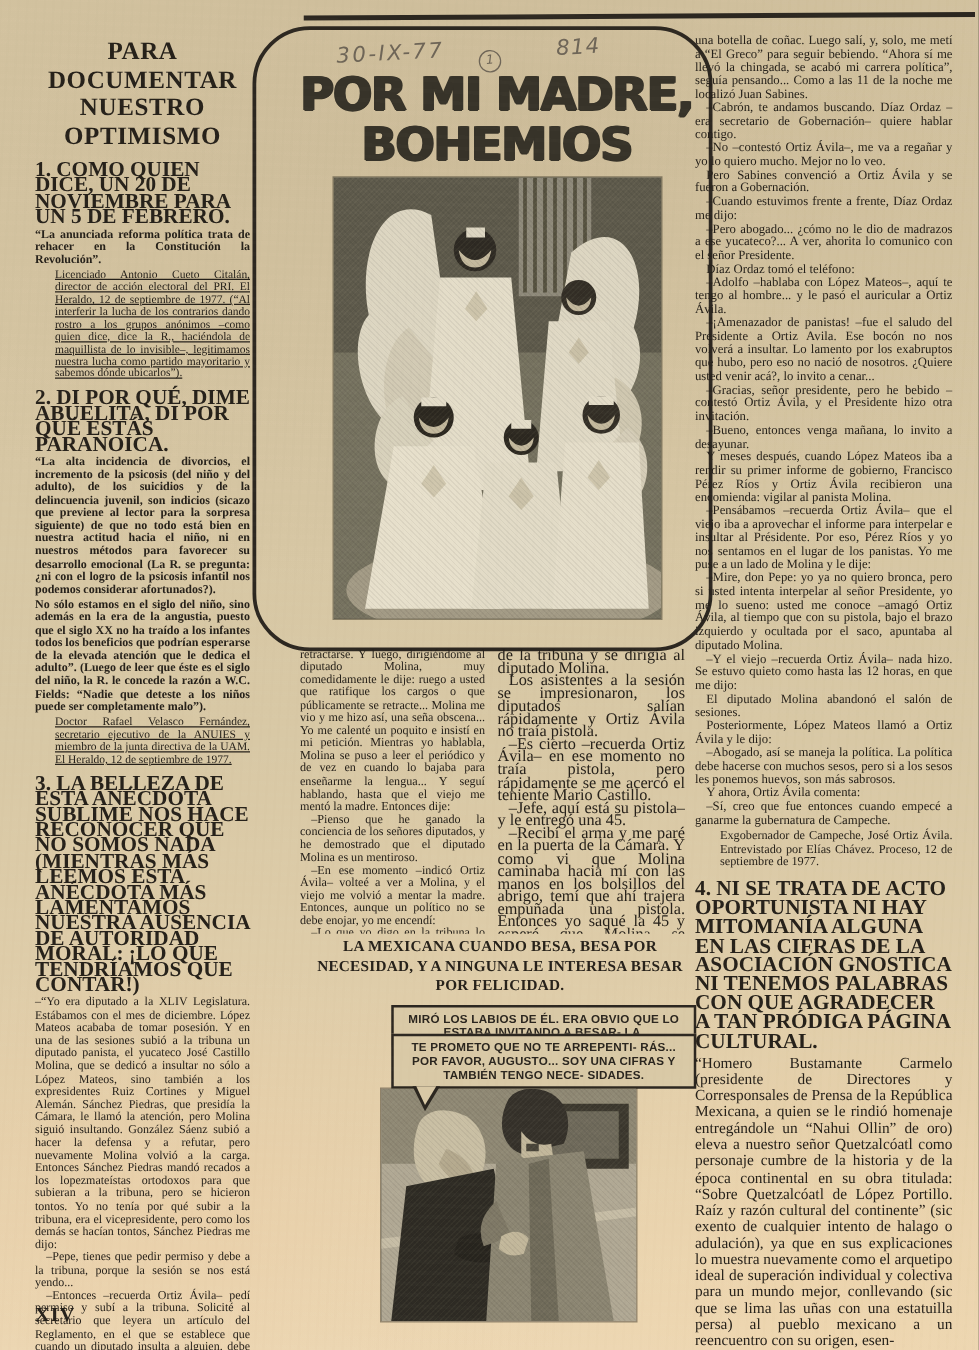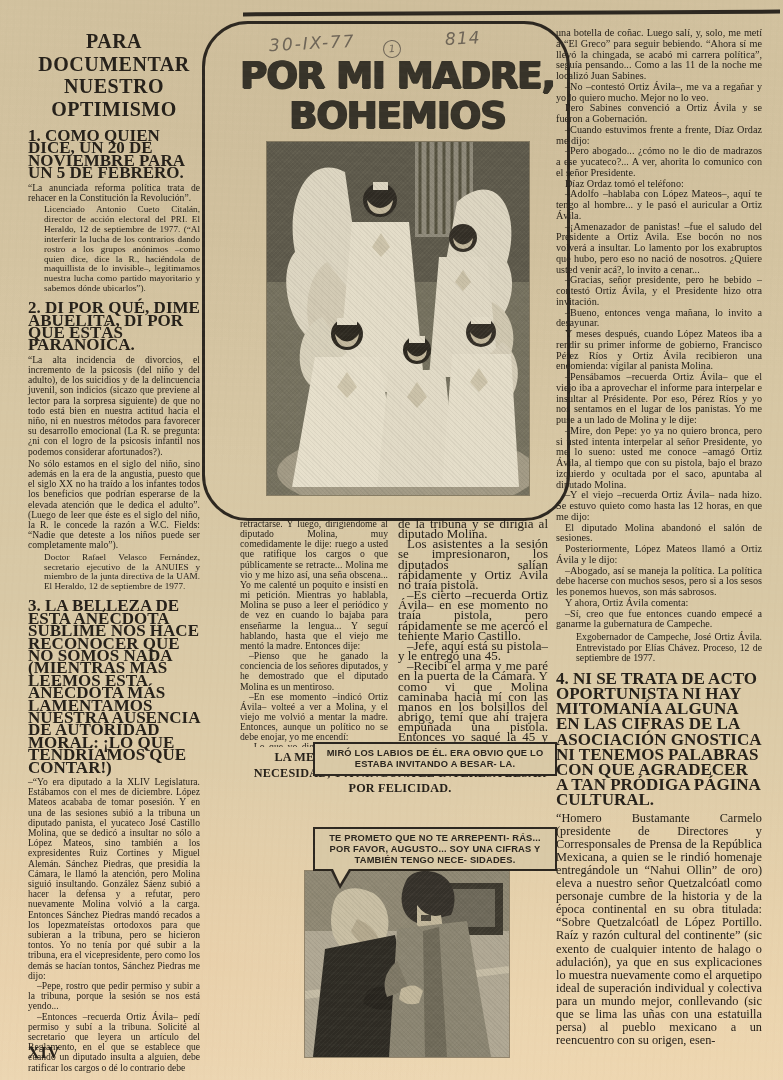--- a/index.html
+++ b/index.html
@@ -48,40 +48,40 @@
 
   
   .col{position:absolute;text-align:justify;}
   .blk{margin:0 0 3px 0;}
   .body{text-indent:9px;margin:0;}
   .first{text-indent:0;margin:0;}
 
   .lc{left:28px;top:30px;width:172px;font-size:9.6px;line-height:10.2px;}
   .lc .title{font-weight:bold;font-size:20px;line-height:22.5px;text-align:center;margin:0 0 10px 0;letter-spacing:.5px;}
   .lc .head{font-weight:bold;font-size:17px;line-height:12.4px;text-align:left;margin:8px 0 3px 0;}
-  .lc .quote{font-weight:normal;margin:0 0 2px 0;}
-  .lc .attr{margin:1px 0 2px 16px;font-size:9.2px;line-height:9.9px;}
+  .lc .quote{font-weight:bold;margin:0 0 2px 0;}
+  .lc .attr{margin:1px 0 2px 16px;font-size:9.2px;line-height:9.9px;text-decoration:underline;}
 
   .c2{left:240px;top:519px;width:148px;height:228px;overflow:hidden;font-size:9.7px;line-height:10.15px;}
   .c3{left:398px;top:519px;width:150px;height:228px;overflow:hidden;font-size:13px;line-height:10.15px;}
 
   .rc{left:556px;top:16px;width:206px;height:1062px;overflow:hidden;font-size:10.2px;line-height:10.75px;margin-top:12px;}
   .rc .attr{margin:2px 0 3px 20px;font-size:9.8px;line-height:10.6px;}
   .rc .head4{font-weight:bold;font-size:17px;line-height:15.2px;text-align:left;margin:7px 0 4px 0;}
   .rc .big{font-size:12.3px;line-height:13.1px;margin:0;}
 
   .kicker{position:absolute;left:240px;top:750px;width:320px;text-align:center;
           font-weight:bold;font-size:12.2px;line-height:15.5px;letter-spacing:.2px;}
 
   
   .bubble{position:absolute;left:313px;width:226px;border:2px solid #2c2720;background:#d9c9a6;
           font-family:"Liberation Sans","DejaVu Sans",sans-serif;font-weight:bold;
           font-size:9.3px;line-height:10.8px;text-align:center;color:#2a251e;
           padding:4px 7px;letter-spacing:.2px;}
-  .bubble1{top:742px;}
+  .bubble1{top:804px;}
   .bubble2{top:827px;}
   .tail{position:absolute;left:330px;top:869px;width:0;height:0;z-index:5;
         border-left:10px solid transparent;border-right:12px solid transparent;border-top:20px solid #2c2720;}
   .tail::after{content:"";position:absolute;left:-7px;top:-20px;width:0;height:0;
         border-left:7px solid transparent;border-right:9px solid transparent;border-top:15px solid #d9c9a6;}
 
   .page-number{position:absolute;left:28px;top:1044px;font-weight:bold;font-size:16px;letter-spacing:1px;}
 </style>
 </head>
 <body>
@@ -95,21 +95,21 @@
     <div>
         <p class="blk head">1. COMO QUIEN DICE, UN 20 DE NOVIEMBRE PARA UN 5 DE FEBRERO.</p>
         <p class="blk quote">“La anunciada reforma política trata de rehacer en la Constitución la Revolución”.</p>
         <p class="blk attr">Licenciado Antonio Cueto Citalán, director de acción electoral del PRI. El Heraldo, 12 de septiembre de 1977. (“Al interferir la lucha de los contrarios dando rostro a los grupos anónimos –como quien dice, dice la R., haciéndola de maquillista de lo invisible–, legitimamos nuestra lucha como partido mayoritario y sabemos dónde ubicarlos”).</p>
         <p class="blk head">2. DI POR QUÉ, DIME ABUELITA, DI POR QUÉ ESTÁS PARANOICA.</p>
         <p class="blk quote">“La alta incidencia de divorcios, el incremento de la psicosis (del niño y del adulto), de los suicidios y de la delincuencia juvenil, son indicios (sicazo que previene al lector para la sorpresa siguiente) de que no todo está bien en nuestra actitud hacia el niño, ni en nuestros métodos para favorecer su desarrollo emocional (La R. se pregunta: ¿ni con el logro de la psicosis infantil nos podemos considerar afortunados?).</p>
         <p class="blk quote">No sólo estamos en el siglo del niño, sino además en la era de la angustia, puesto que el siglo XX no ha traído a los infantes todos los beneficios que podrían esperarse de la elevada atención que le dedica el adulto”. (Luego de leer que éste es el siglo del niño, la R. le concede la razón a W.C. Fields: “Nadie que deteste a los niños puede ser completamente malo”).</p>
         <p class="blk attr">Doctor Rafael Velasco Fernández, secretario ejecutivo de la ANUIES y miembro de la junta directiva de la UAM. El Heraldo, 12 de septiembre de 1977.</p>
         <p class="blk head">3. LA BELLEZA DE ESTA ANÉCDOTA SUBLIME NOS HACE RECONOCER QUE NO SOMOS NADA (MIENTRAS MÁS LEEMOS ESTA ANÉCDOTA MÁS LAMENTAMOS NUESTRA AUSENCIA DE AUTORIDAD MORAL: ¡LO QUE TENDRÍAMOS QUE CONTAR!)</p>
         <p class="blk first">–“Yo era diputado a la XLIV Legislatura. Estábamos con el mes de diciembre. López Mateos acababa de tomar posesión. Y en una de las sesiones subió a la tribuna un diputado panista, el yucateco José Castillo Molina, que se dedicó a insultar no sólo a López Mateos, sino también a los expresidentes Ruiz Cortines y Miguel Alemán. Sánchez Piedras, que presidía la Cámara, le llamó la atención, pero Molina siguió insultando. González Sáenz subió a hacer la defensa y a refutar, pero nuevamente Molina volvió a la carga. Entonces Sánchez Piedras mandó recados a los lopezmateístas ortodoxos para que subieran a la tribuna, pero se hicieron tontos. Yo no tenía por qué subir a la tribuna, era el vicepresidente, pero como los demás se hacían tontos, Sánchez Piedras me dijo:</p>
-        <p class="blk body">–Pepe, rostro que pedir permiso y subir a la tribuna, porque la sesión se nos está yendo...</p>
+        <p class="blk body">–Pepe, tienes que pedir permiso y debe a la tribuna, porque la sesión se nos está yendo...</p>
         <p class="blk body">–Entonces –recuerda Ortiz Ávila– pedí permiso y subí a la tribuna. Solicité al secretario que leyera un artículo del Reglamento, en el que se establece que cuando un diputado insulta a alguien, debe ratificar los cargos o dé lo contrario debe</p>
       </div>
   </div>
 
   <div class="frame">
     <span class="hand hw1">30-IX-77</span>
     <span class="circled">1</span>
     <span class="hand hw3">814</span>
 
     <div class="headline">
@@ -215,20 +215,21 @@
       <path d="M92 58 L162 50 L186 186 L84 186 Z" fill="#8b8572"></path>
       <path d="M118 60 L134 56 L142 186 L120 186 Z" fill="#6f6a59"></path>
       <path d="M92 90 q-18 16 -10 36 l22 -8 Z" fill="#7e7866"></path>
       <path d="M96 118 q14 -8 22 2 l-4 12 q-12 4 -20 -4 Z" fill="#c2b79b"></path>
     </svg>
   </div>
 
   <div class="col rc">
     <div>
         <p class="blk first">una botella de coñac. Luego salí, y, solo, me metí a “El Greco” para seguir bebiendo. “Ahora sí me llevó la chingada, se acabó mi carrera política”, seguía pensando... Como a las 11 de la noche me localizó Juan Sabines.</p>
+        <p class="blk body">–Cabrón, te andamos buscando. Díaz Ordaz –era secretario de Gobernación– quiere hablar contigo.</p>
         <p class="blk body">–No –contestó Ortiz Ávila–, me va a regañar y yo lo quiero mucho. Mejor no lo veo.</p>
         <p class="blk body">Pero Sabines convenció a Ortiz Ávila y se fueron a Gobernación.</p>
         <p class="blk body">–Cuando estuvimos frente a frente, Díaz Ordaz me dijo:</p>
         <p class="blk body">–Pero abogado... ¿cómo no le dio de madrazos a ese yucateco?... A ver, ahorita lo comunico con el señor Presidente.</p>
         <p class="blk body">Díaz Ordaz tomó el teléfono:</p>
         <p class="blk body">–Adolfo –hablaba con López Mateos–, aquí te tengo al hombre... y le pasó el auricular a Ortiz Ávila.</p>
         <p class="blk body">–¡Amenazador de panistas! –fue el saludo del Presidente a Ortiz Avila. Ese bocón no nos volverá a insultar. Lo lamento por los exabruptos que hubo, pero eso no nació de nosotros. ¿Quiere usted venir acá?, lo invito a cenar...</p>
         <p class="blk body">–Gracias, señor presidente, pero he bebido –contestó Ortiz Ávila, y el Presidente hizo otra invitación.</p>
         <p class="blk body">–Bueno, entonces venga mañana, lo invito a desayunar.</p>
         <p class="blk body">Y meses después, cuando López Mateos iba a rendir su primer informe de gobierno, Francisco Pérez Ríos y Ortiz Ávila recibieron una encomienda: vigilar al panista Molina.</p>

